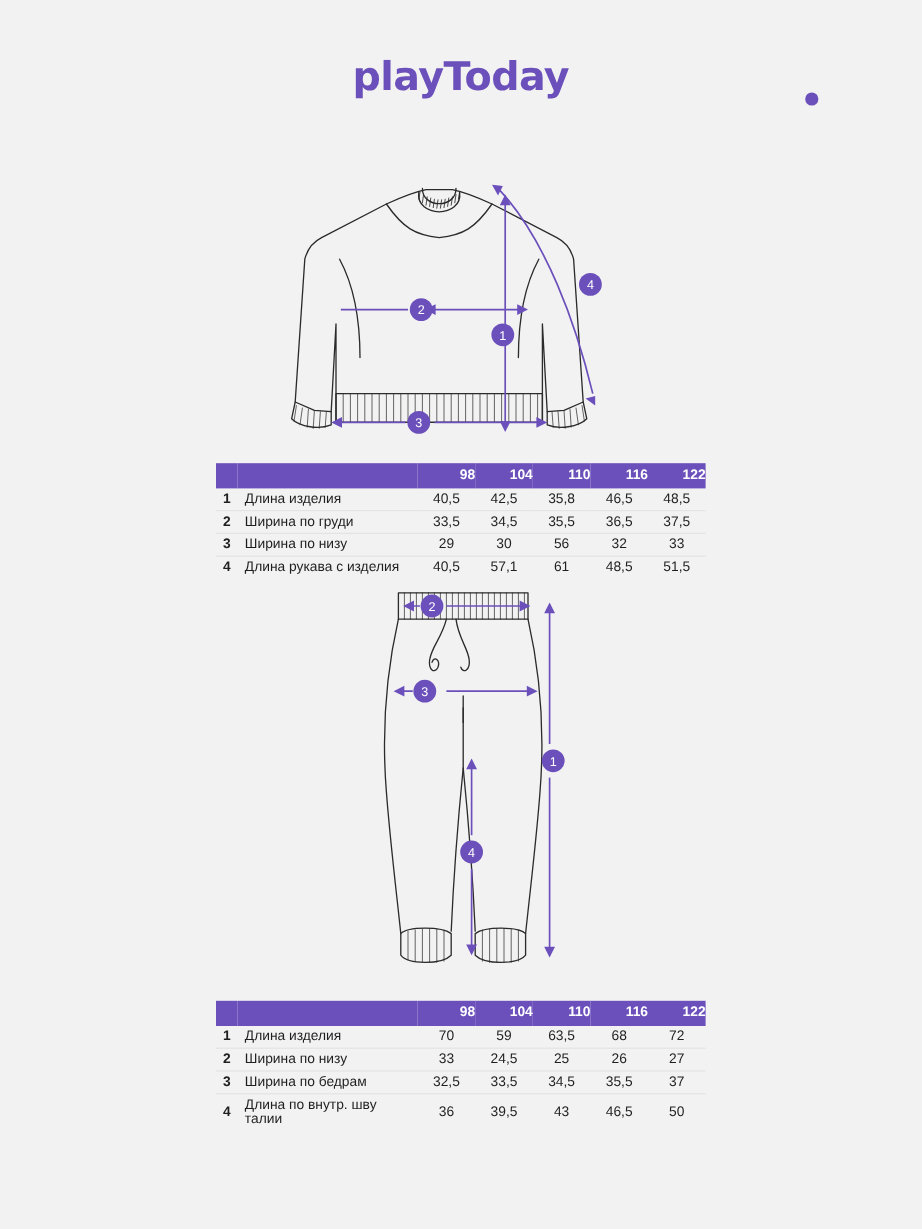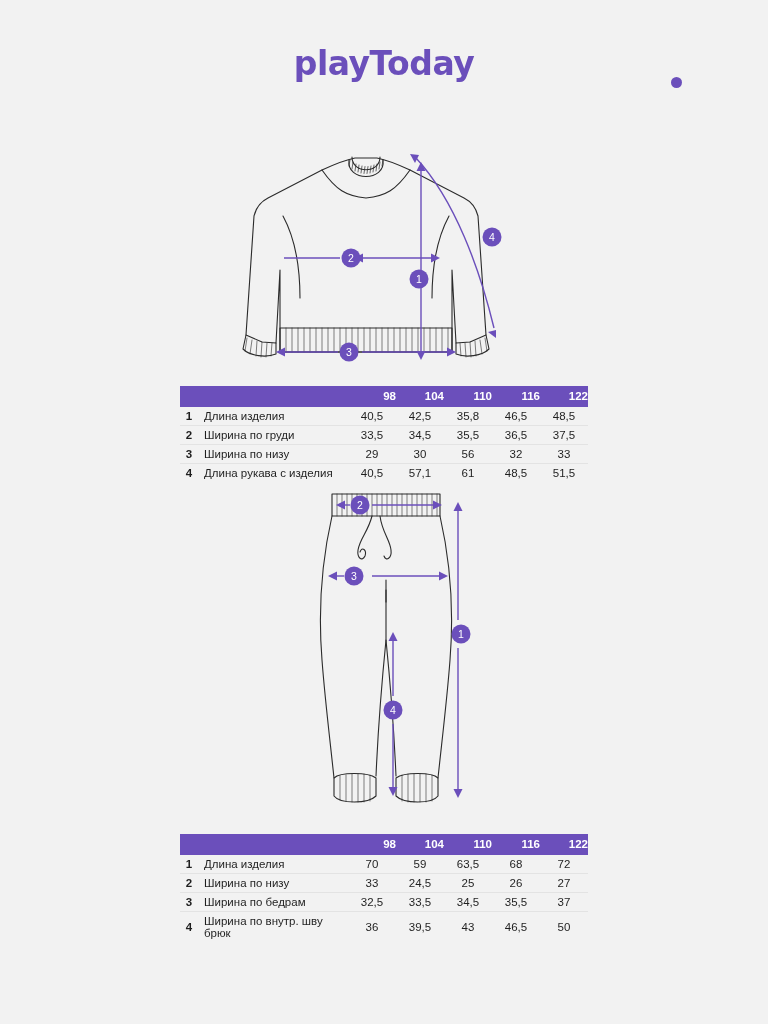--- a/index.html
+++ b/index.html
@@ -420,21 +420,21 @@
         <td class="idx">3</td>
         <td class="name">Ширина по бедрам</td>
         <td class="val">32,5</td>
         <td class="val">33,5</td>
         <td class="val">34,5</td>
         <td class="val">35,5</td>
         <td class="val">37</td>
       </tr>
       <tr>
         <td class="idx">4</td>
-        <td class="name">Ширина по внутр. шву брюк</td>
+        <td class="name">Длина по внутр. шву талии</td>
         <td class="val">36</td>
         <td class="val">39,5</td>
         <td class="val">43</td>
         <td class="val">46,5</td>
         <td class="val">50</td>
       </tr>
     </tbody>
   </table>
 
 </div>

